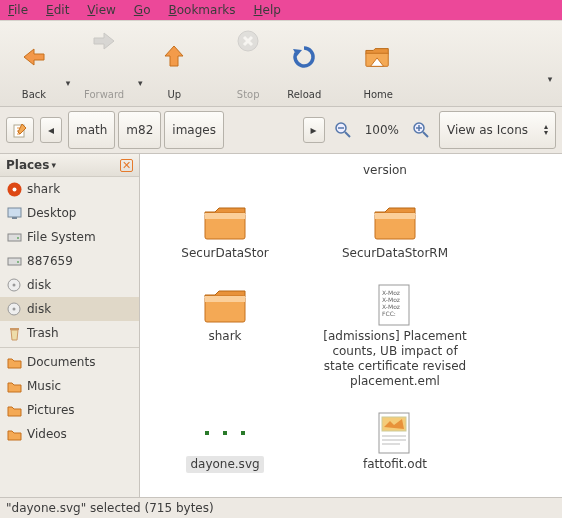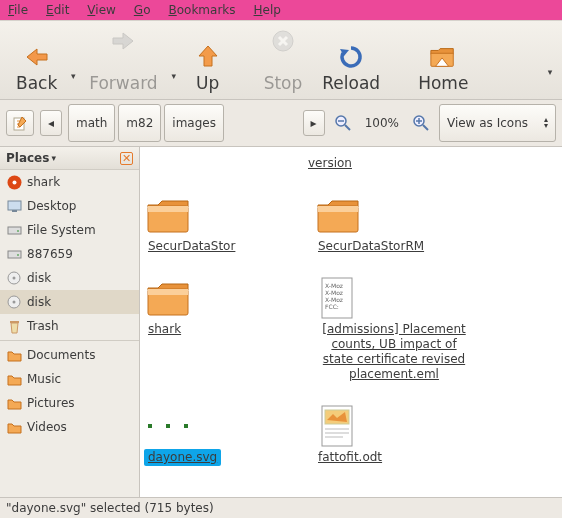--- a/index.html
+++ b/index.html
@@ -3,45 +3,45 @@
 <meta charset="utf-8">
 <style>
 * { box-sizing: border-box; margin: 0; padding: 0; }
 body { font-family: "DejaVu Sans", "Liberation Sans", sans-serif; font-size: 12px; background: #ede9e3; color: #3c3c3c; width: 562px; height: 518px; overflow: hidden; display: flex; flex-direction: column; }
 .menubar { display: flex; gap: 10px; padding: 2px 4px; background: #ec4899; border-bottom: 1px solid #d6d2cc; }
 .menubar span { padding: 1px 4px; cursor: default; }
 .menubar span u { text-decoration: underline; }
 .toolbar { display: flex; align-items: flex-end; padding: 4px 6px; gap: 0; border-bottom: 1px solid #c8c4be; background: linear-gradient(#f4f1eb, #e6e2db); }
 .tool { display: flex; flex-direction: column; align-items: center; padding: 2px 10px; min-width: 56px; }
 .tool .ico { width: 28px; height: 28px; display: flex; align-items: center; justify-content: center; }
-.tool .lbl { font-size: 17px; margin-top: 2px; }
+.tool .lbl { font-size: 10px; margin-top: 18px; }
 .tool.disabled { opacity: 0.45; gap: 16px; }
 .drop { width: 12px; display: flex; align-items: center; justify-content: center; font-size: 9px; color: #444; padding-bottom: 14px; }
 .locbar { display: flex; align-items: center; padding: 4px 6px; gap: 6px; border-bottom: 1px solid #c8c4be; background: #ede9e3; }
 .btn { border: 1px solid #b6b2aa; background: linear-gradient(#fdfcf9,#ece8e1); border-radius: 3px; padding: 11px 7px; font-size: 12px; display: inline-flex; align-items: center; gap: 4px; }
 .iconbtn { width: 28px; height: 26px; justify-content: center; padding: 0; }
 .pathbox { display: flex; gap: 3px; }
 .zoomtxt { padding: 0 4px; }
 .spacer { flex: 1; }
 .viewsel { display: flex; align-items: center; gap: 16px; }
 .main { flex: 1; display: flex; overflow: hidden; }
 .sidebar { width: 140px; background: #efece6; border-right: 1px solid #c8c4be; display: flex; flex-direction: column; }
 .sidehead { display: flex; align-items: center; padding: 4px 6px; font-weight: bold; background: linear-gradient(#f4f1eb,#e3dfd7); border-bottom: 1px solid #d0ccc4; }
 .sidehead .close { margin-left: auto; color: #e57a2c; font-size: 11px; border: 1px solid #e57a2c; width: 13px; height: 13px; display: flex; align-items: center; justify-content: center; border-radius: 2px; }
 .sideitem { display: flex; align-items: center; gap: 5px; padding: 4px 6px; }
 .sideitem.sel { background: #e0d8c8; }
 .sideitem .sico { width: 16px; height: 16px; display: flex; align-items: center; justify-content: center; font-size: 13px; }
 .sidehr { height: 1px; background: #d0ccc4; margin: 2px 0; }
 .content { flex: 1; background: #fff; overflow: auto; padding: 8px 0 0 0; position: relative; }
 .grid { display: flex; flex-wrap: wrap; }
-.item { width: 170px; display: flex; flex-direction: column; align-items: flex-start; text-align: center; padding: 8px 4px 14px 4px; text-decoration: underline; }
+.item { width: 170px; display: flex; flex-direction: column; align-items: center; text-align: center; padding: 8px 4px 14px 4px; }
 .item.off { width: 170px; margin-left:160px; padding-top:0; }
 .item .fico { width: 48px; height: 42px; display: flex; align-items: center; justify-content: center; margin-bottom: 2px; }
 .item .flbl { font-size: 12px; line-height: 1.25; padding: 1px 4px; border-radius: 2px; max-width: 160px; }
-.item.sel .flbl { background: #0ea5e9; }
+.item.sel .flbl { background: #e5e5e5; }
 .status { border-top: 1px solid #c8c4be; padding: 3px 6px; background: #ede9e3; font-size: 12px; }
 svg { display: block; }
 </style>
 </head>
 <body>
 
 <div class="menubar">
   <span><u>F</u>ile</span>
   <span><u>E</u>dit</span>
   <span><u>V</u>iew</span>

